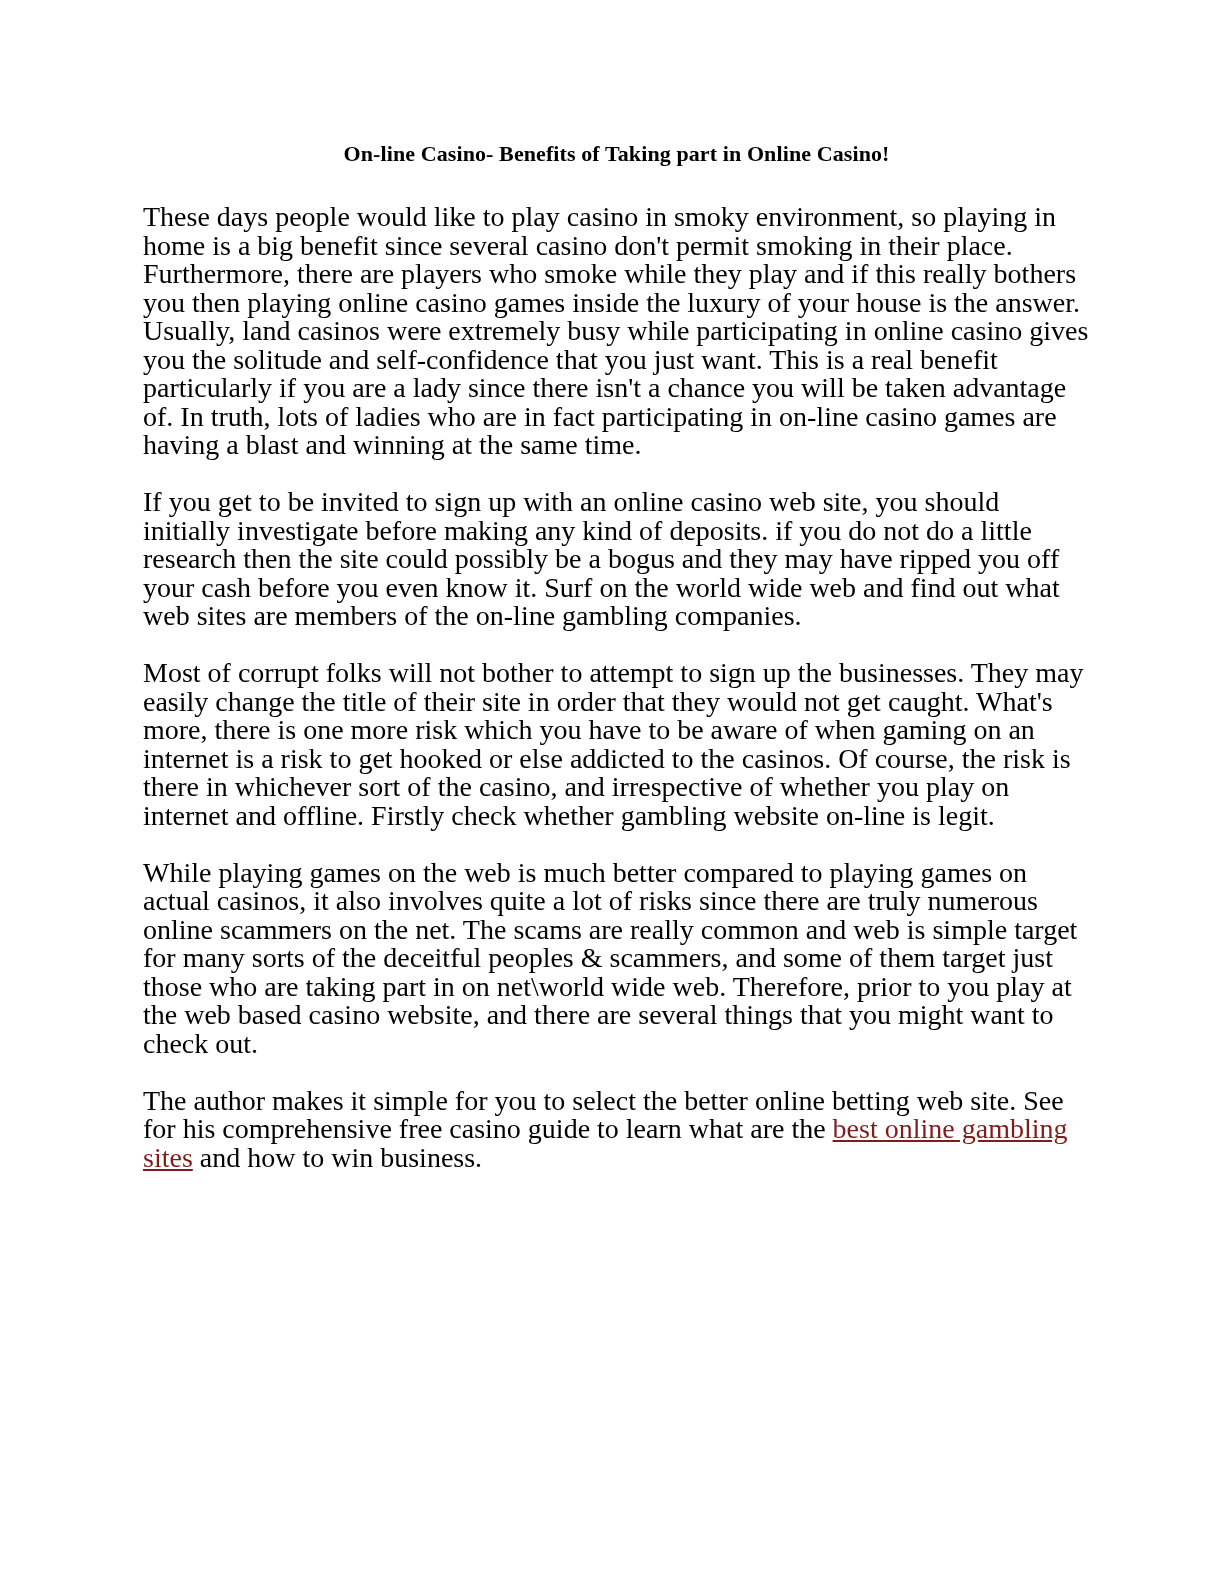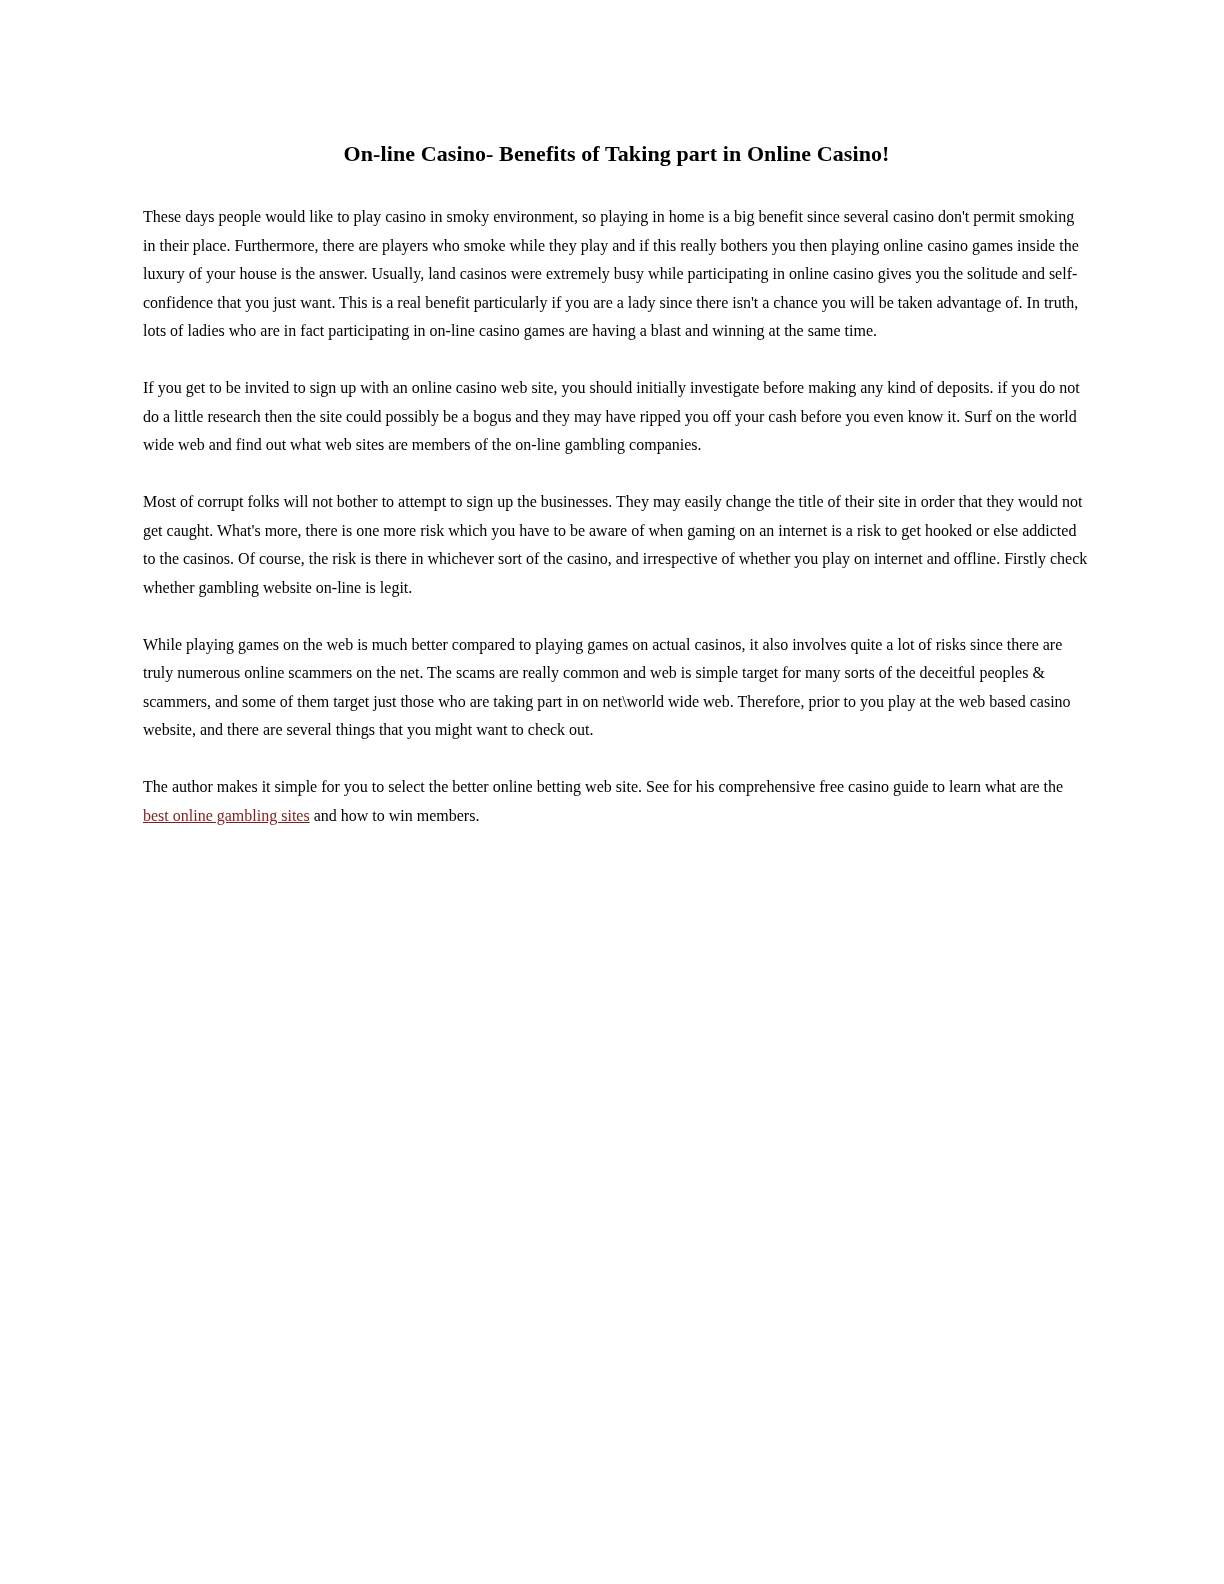--- a/index.html
+++ b/index.html
@@ -25,21 +25,21 @@
   .doc-title {
     margin: 0 0 35px 0;
     font-size: 22px;
     line-height: 29px;
     font-weight: bold;
     text-align: center;
     letter-spacing: 0.1px;
   }
   .doc-paragraph {
     margin: 0 0 28.5px 0;
-    font-size: 16px;
+    font-size: 28px;
     line-height: 28.5px;
     text-align: left;
   }
   .doc-paragraph:last-child {
     margin-bottom: 0;
   }
   a.inline-link {
     color: #7f1d1d;
     text-decoration: underline;
     cursor: pointer;
@@ -56,16 +56,16 @@
     <p class="doc-paragraph">These days people would like to play casino in smoky environment, so playing in home is a big benefit since several casino don't permit smoking in their place. Furthermore, there are players who smoke while they play and if this really bothers you then playing online casino games inside the luxury of your house is the answer. Usually, land casinos were extremely busy while participating in online casino gives you the solitude and self-confidence that you just want. This is a real benefit particularly if you are a lady since there isn't a chance you will be taken advantage of. In truth, lots of ladies who are in fact participating in on-line casino games are having a blast and winning at the same time.</p>
 
 
     <p class="doc-paragraph">If you get to be invited to sign up with an online casino web site, you should initially investigate before making any kind of deposits. if you do not do a little research then the site could possibly be a bogus and they may have ripped you off your cash before you even know it. Surf on the world wide web and find out what web sites are members of the on-line gambling companies.</p>
 
     <p class="doc-paragraph">Most of corrupt folks will not bother to attempt to sign up the businesses. They may easily change the title of their site in order that they would not get caught. What's more, there is one more risk which you have to be aware of when gaming on an internet is a risk to get hooked or else addicted to the casinos. Of course, the risk is there in whichever sort of the casino, and irrespective of whether you play on internet and offline. Firstly check whether gambling website on-line is legit.</p>
 
 
     <p class="doc-paragraph">While playing games on the web is much better compared to playing games on actual casinos, it also involves quite a lot of risks since there are truly numerous online scammers on the net. The scams are really common and web is simple target for many sorts of the deceitful peoples &amp; scammers, and some of them target just those who are taking part in on net\world wide web. Therefore, prior to you play at the web based casino website, and there are several things that you might want to check out.</p>
 
-    <p class="doc-paragraph"><span>The author makes it simple for you to select the better online betting web site. See for his comprehensive free casino guide to learn what are the </span><a class="inline-link" href="#">best online gambling sites</a><span> and how to win members.</span></p>
+    <p class="doc-paragraph"><span>The author makes it simple for you to select the better online betting web site. See for his comprehensive free casino guide to learn what are the </span><a class="inline-link" href="#">best online gambling sites</a><span> and how to win business.</span></p>
 
   </div>
 </div>
 
 </body></html>

